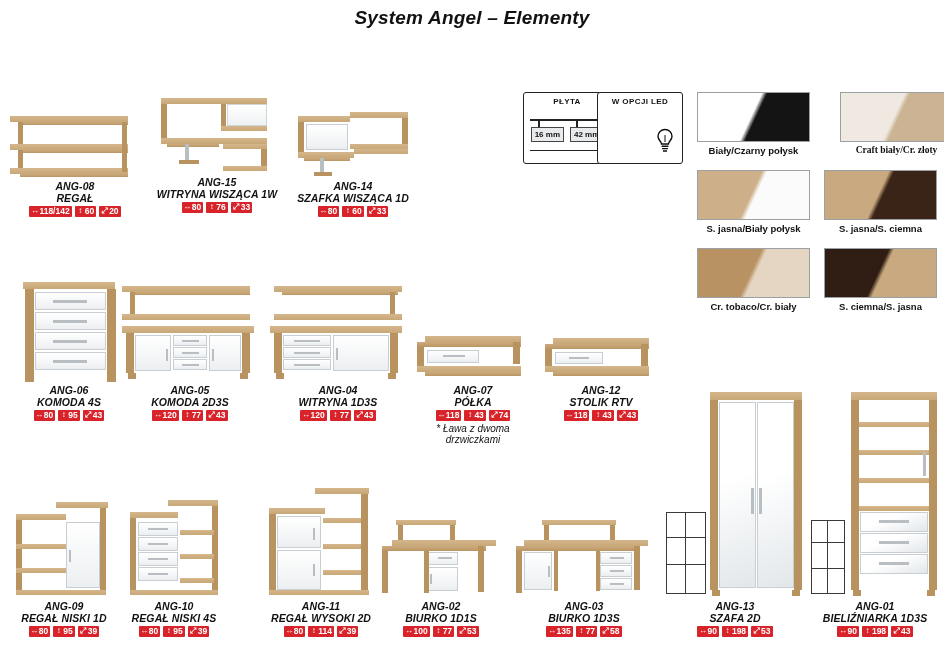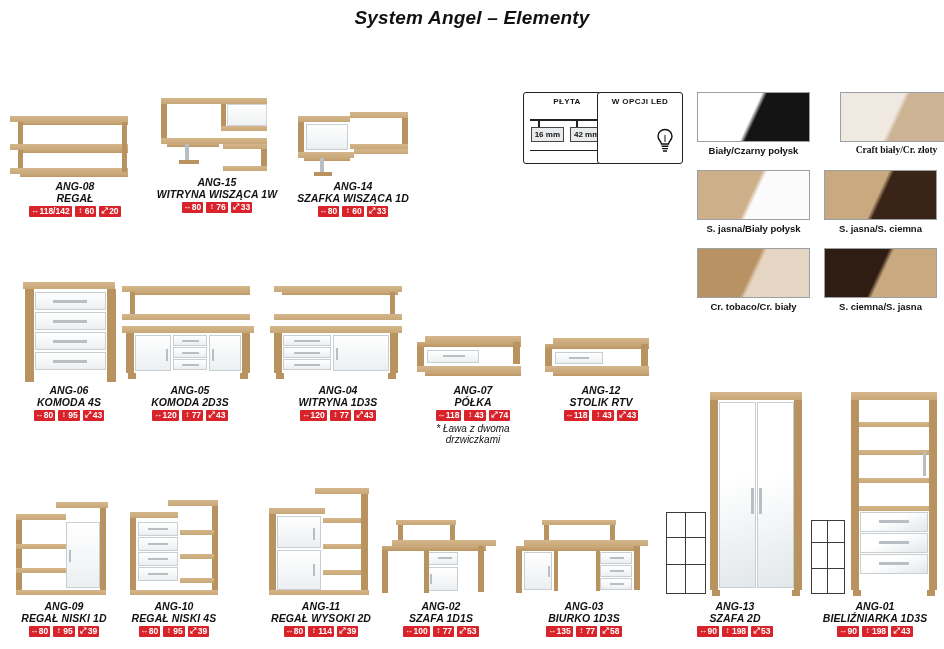--- a/index.html
+++ b/index.html
@@ -537,21 +537,21 @@
       <div class="oakd" style="left:0;top:39px;width:6px;height:42px;"></div>
       <div class="oakd" style="left:96px;top:34px;width:6px;height:46px;"></div>
       <div class="white" style="left:46px;top:40px;width:30px;height:13px;"></div>
       <div class="white" style="left:46px;top:55px;width:30px;height:24px;"></div>
       <div class="grey" style="left:56px;top:45px;width:14px;height:2px;"></div>
       <div class="grey" style="left:48px;top:62px;width:2px;height:10px;"></div>
       <div class="oakd" style="left:42px;top:39px;width:5px;height:42px;"></div>
     </div>
   </div>
   <div class="code">ANG-02</div>
-  <div class="name">SZAFA 1D1S</div>
+  <div class="name">BIURKO 1D1S</div>
   <div class="dims">
     <span class="dim">
         <span class="g">↔</span>
         <span>100</span>
       </span>
     <span class="dim">
         <span class="g">↕</span>
         <span>77</span>
       </span>
     <span class="dim">

